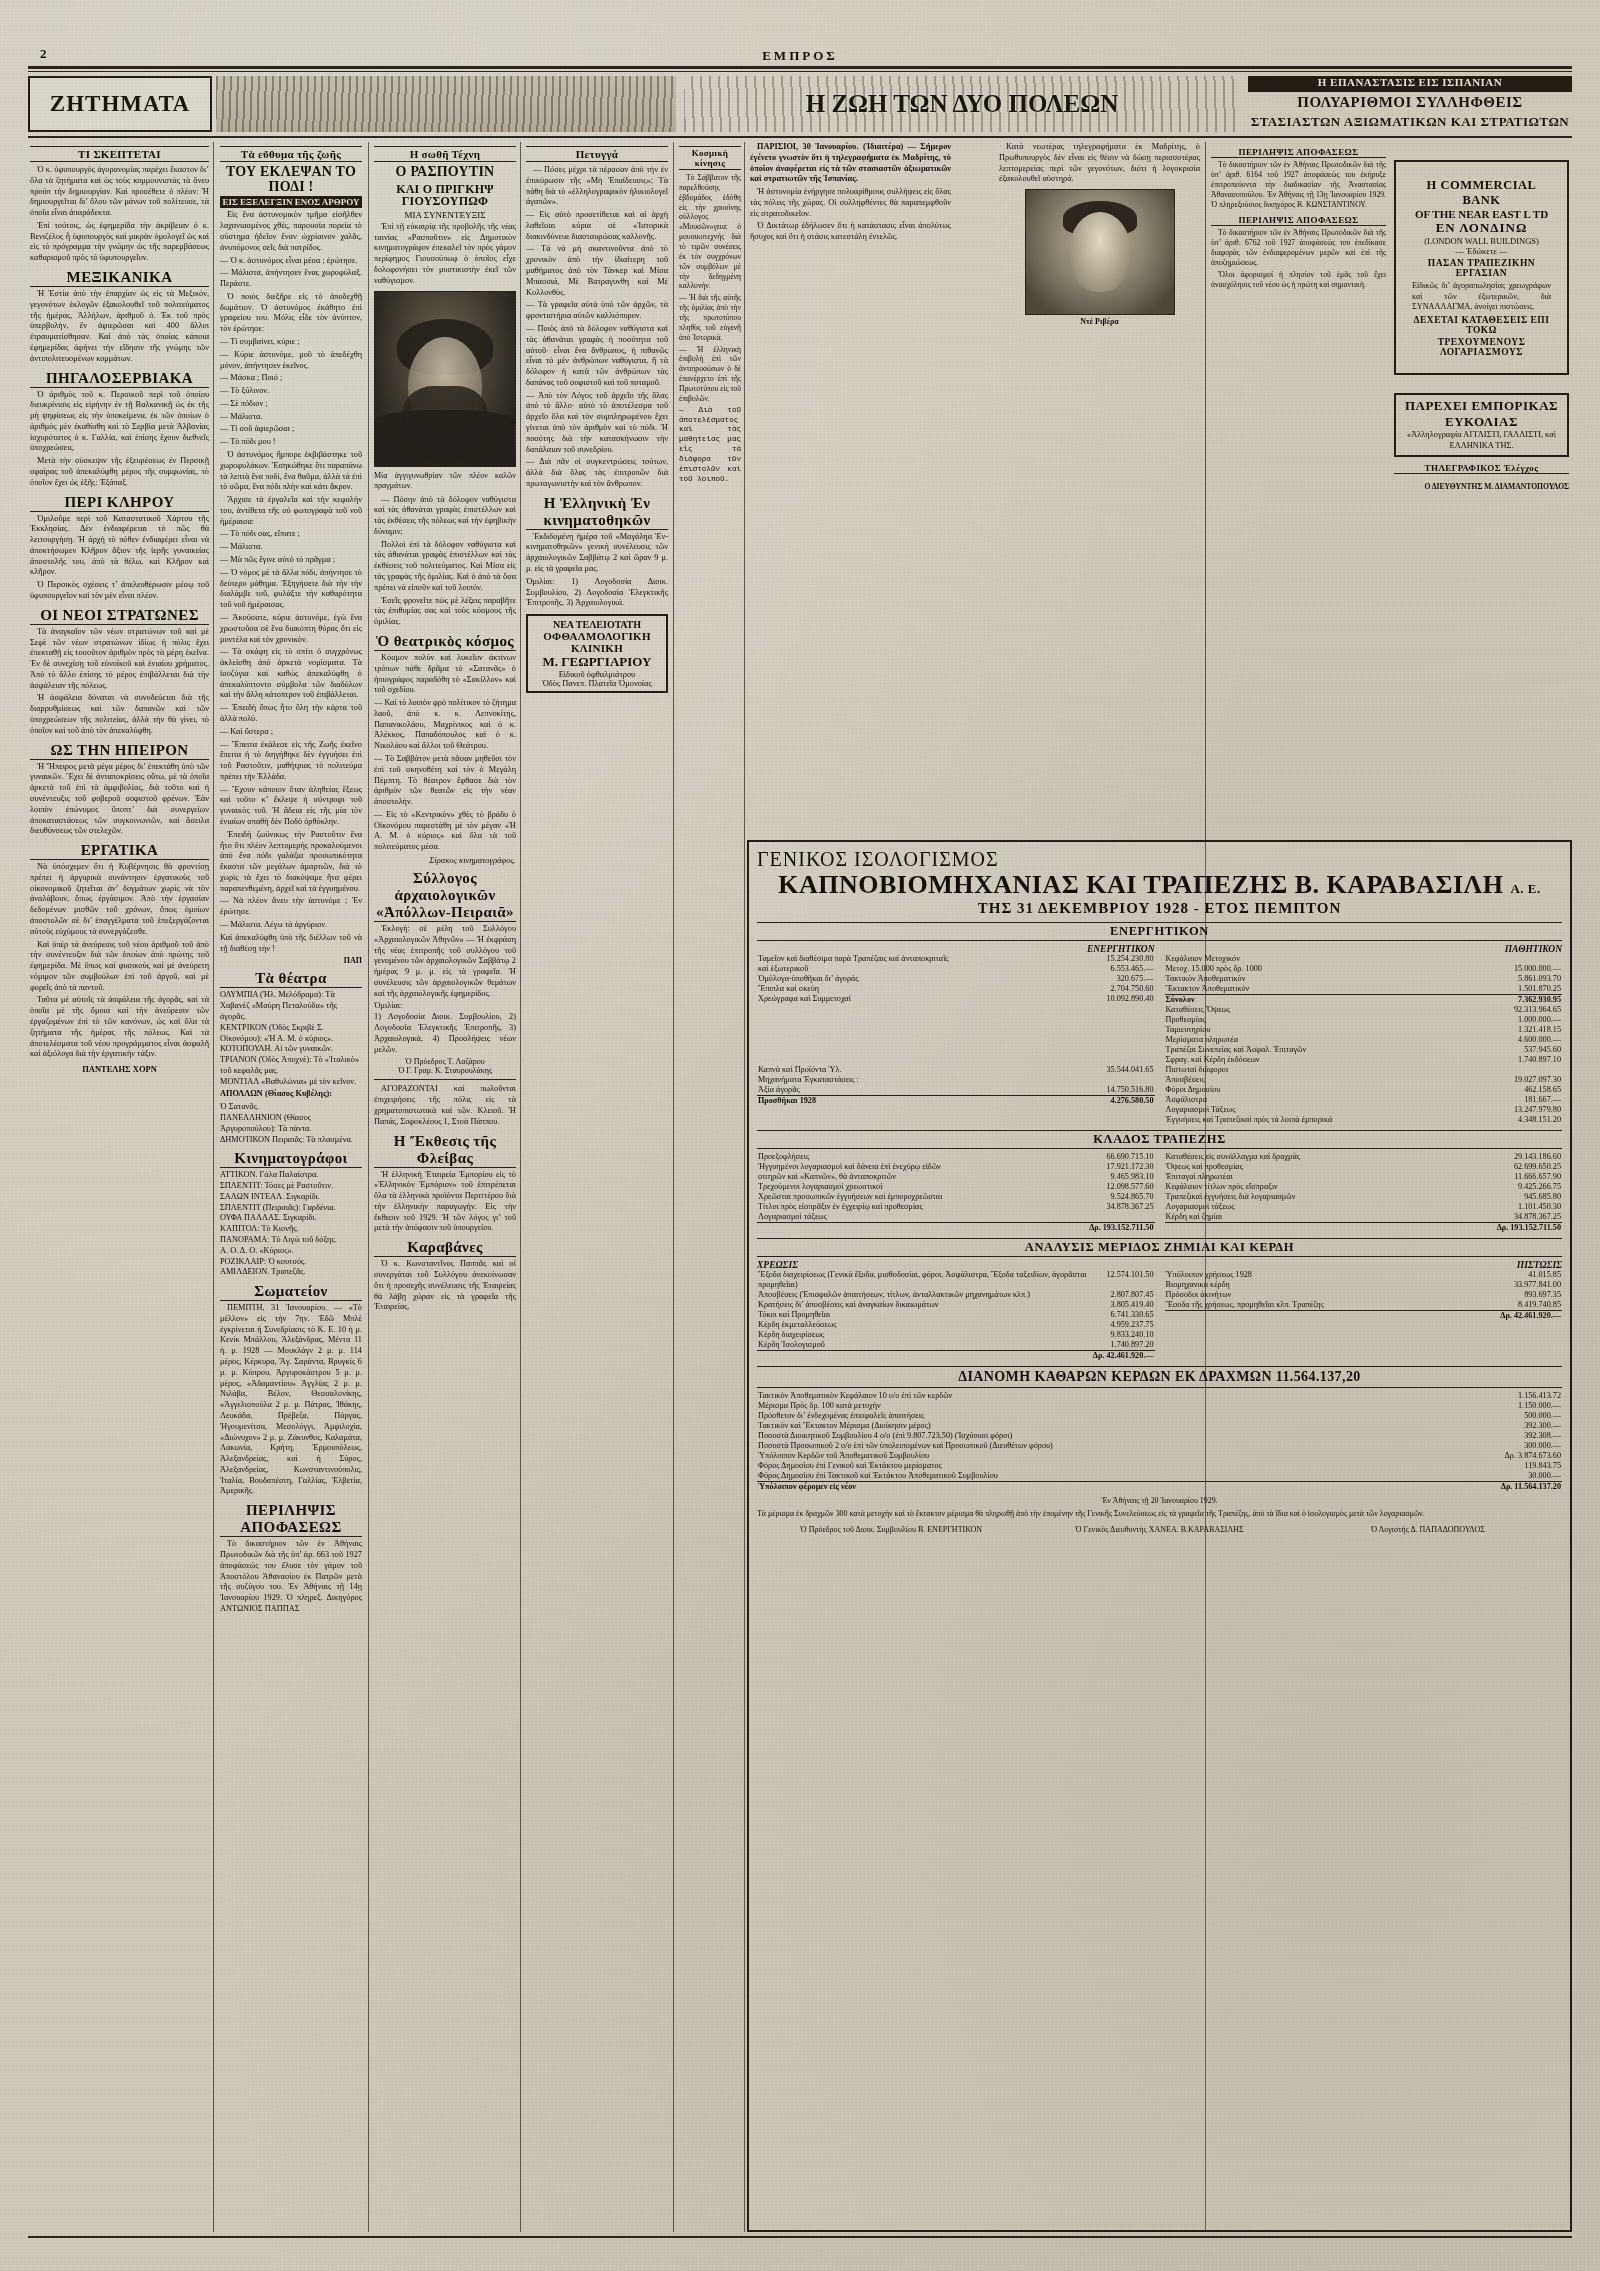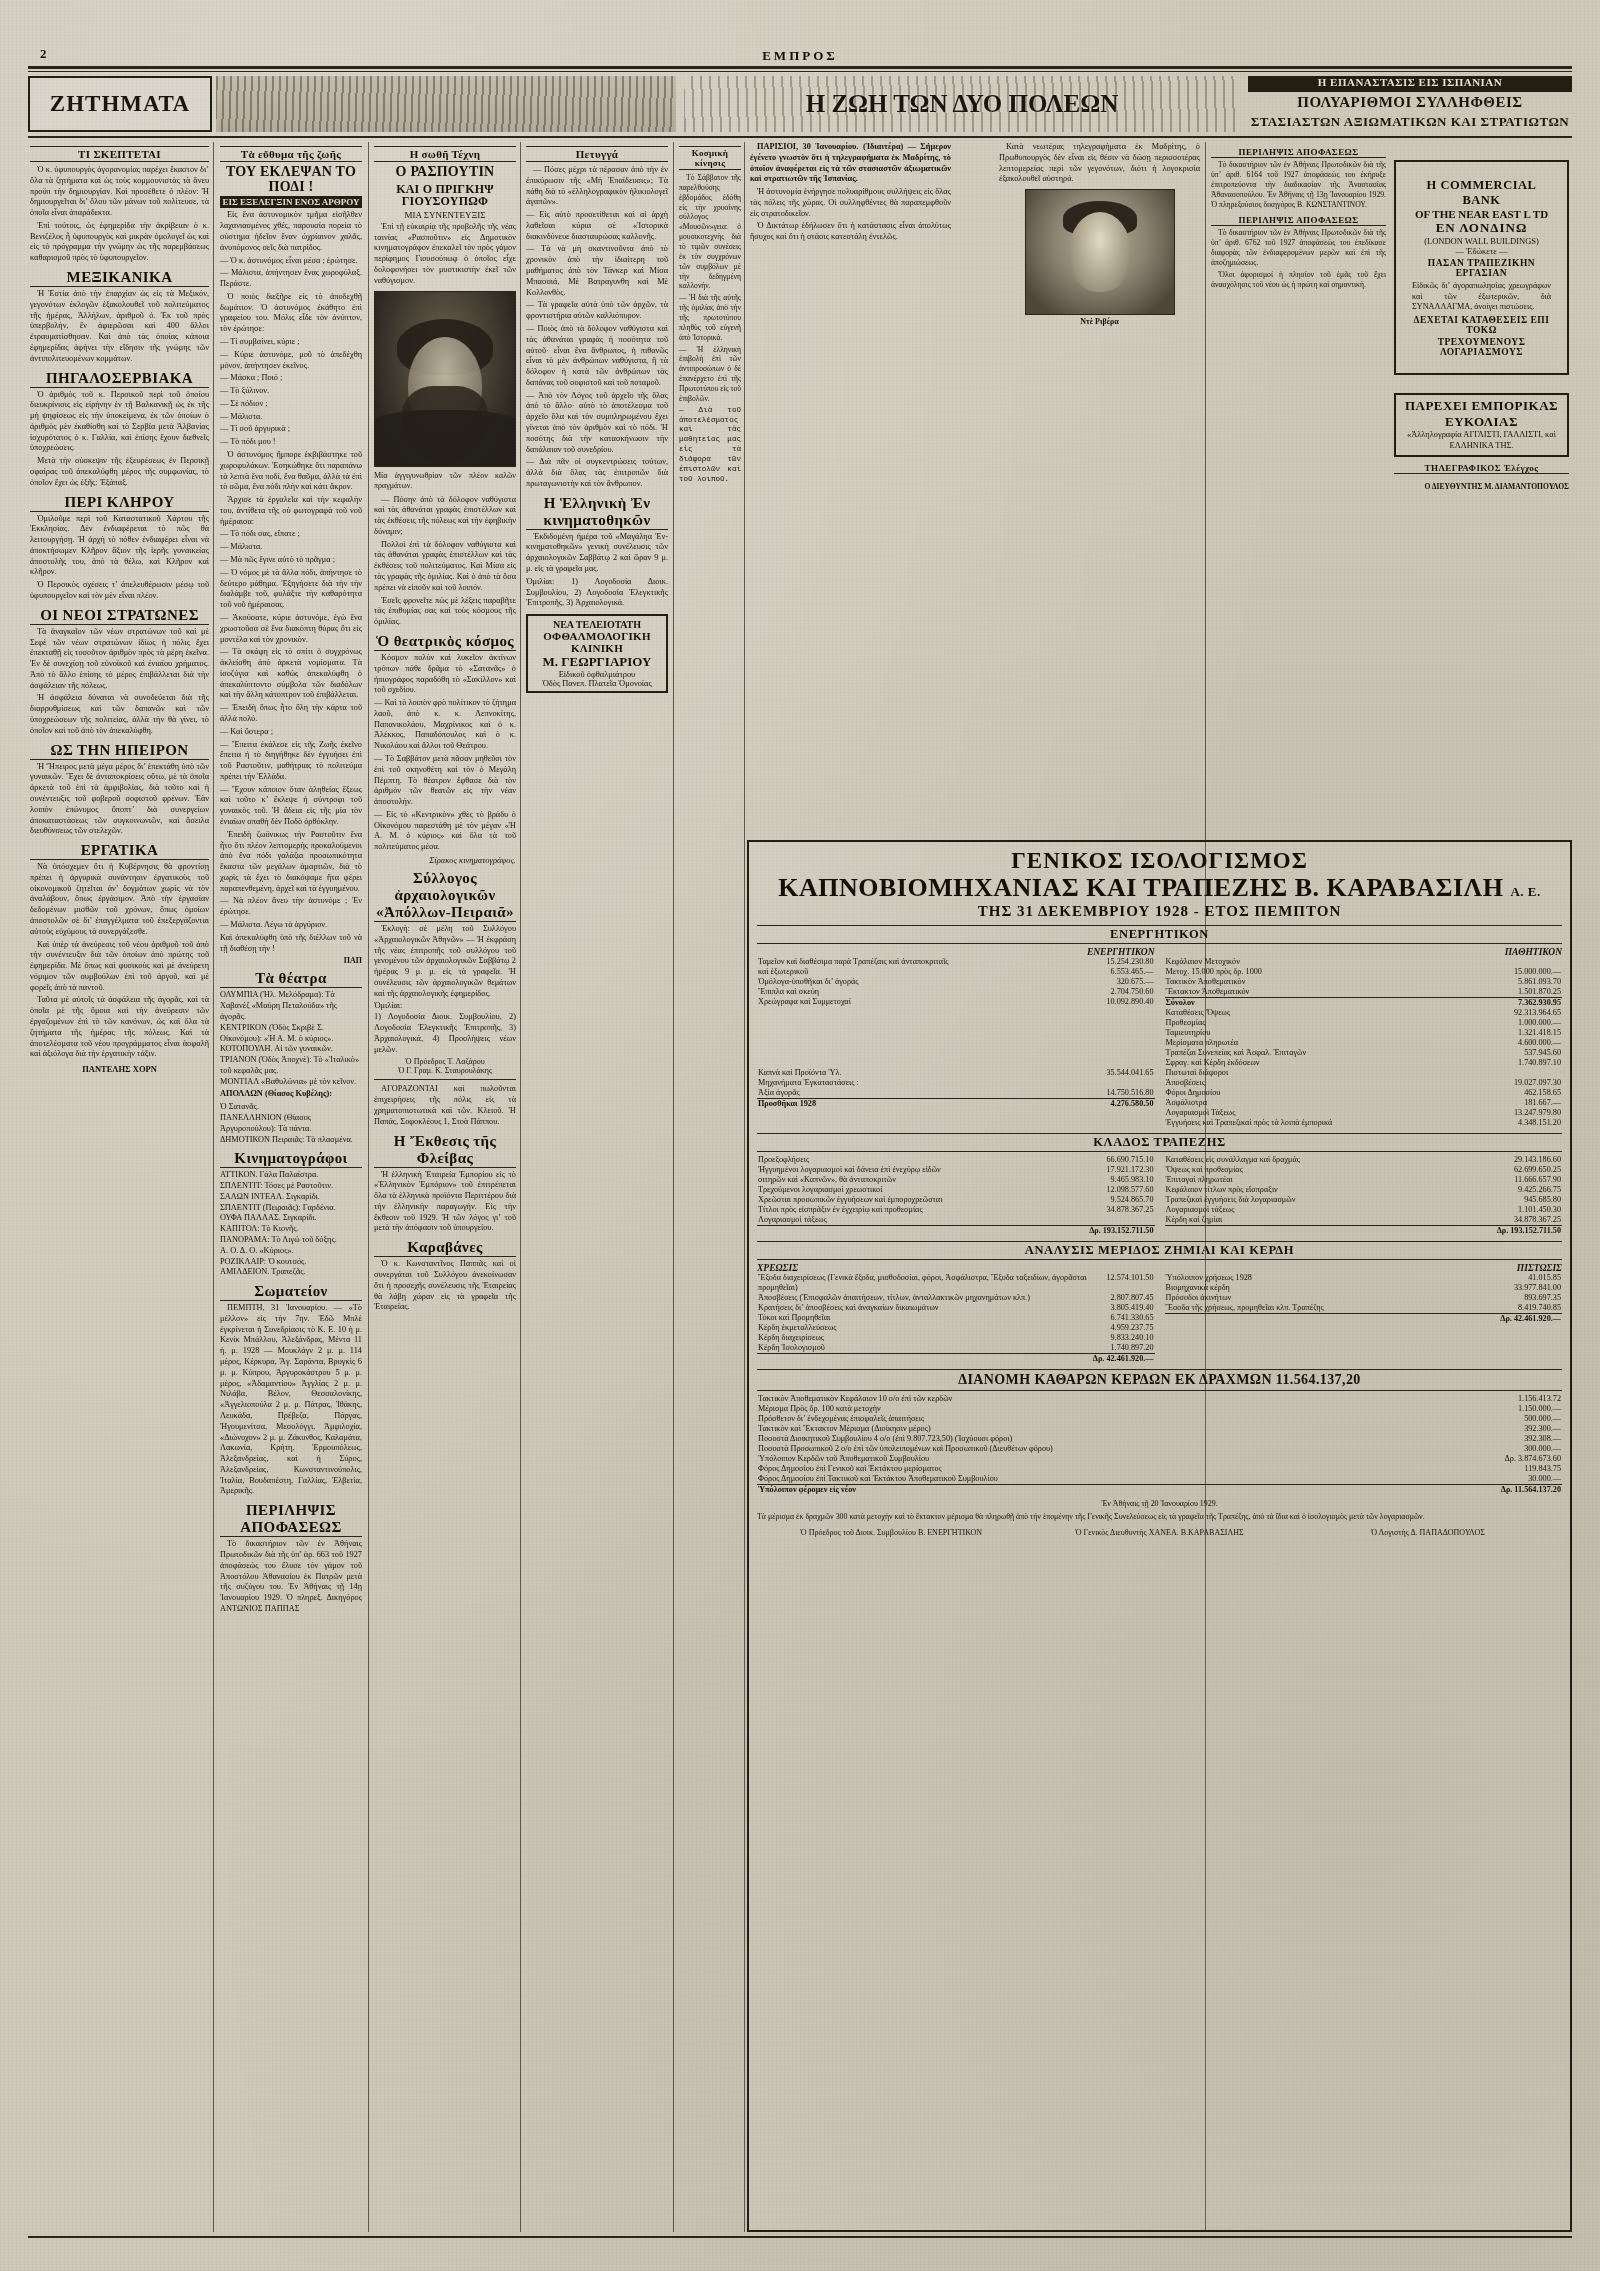--- a/index.html
+++ b/index.html
@@ -179,21 +179,21 @@
   .clinic .cl2 { font-size:11px; font-weight:bold; letter-spacing:.3px; }
   .clinic .cl3 { font-size:13px; font-weight:bold; }
   .clinic .cl4 { font-size:8.4px; }
 
   
   .bal {
     position:absolute; left:747px; top:840px; width:825px; height:1392px;
     border:2px solid #241d14; background:rgba(255,255,255,0.07);
     padding:6px 8px 4px;
   }
-  .bal .bt1 { font-size:23px; font-weight:bold; text-align:center; letter-spacing:1px; }
+  .bal .bt1 { font-size:20px; font-weight:normal; text-align:left; letter-spacing:1px; }
   .bal .bt2 { font-size:26px; font-weight:bold; text-align:center; letter-spacing:.5px; line-height:1.05; }
   .bal .bt2 .ae { font-size:13px; }
   .bal .bt3 { font-size:15px; font-weight:bold; text-align:center; letter-spacing:1px; margin-top:2px; }
   .bal .secbar {
     font-size:12.5px; font-weight:bold; text-align:center; letter-spacing:.6px;
     border-top:1px solid #2b241a; border-bottom:1px solid #2b241a; margin:5px 0 3px; padding:1px 0;
   }
   .twocol { display:flex; gap:10px; }
   .twocol > div { flex:1 1 0; min-width:0; }
   .colhd { font-size:9.5px; font-weight:bold; text-align:right; font-style:italic; }
@@ -282,21 +282,21 @@
       <p class="t">Εἰς ἕνα ἀστυνομικὸν τμῆμα εἰσῆλθεν λαχανιασμένος χθές, παρουσία πορεία τὸ σύστημα ἡδεῖον ἕναν ὠχρίαινον χαλᾶς, ἀνυπόμονος σεῖς διὰ πατρίδος.</p>
       <p class="t ni">— Ὁ κ. ἀστυνόμος εἶναι μέσα ; ἐρώτησε.</p>
       <p class="t ni">— Μάλιστα, ἀπήντησεν ἕνας χωροφύλαξ. Περάστε.</p>
       <p class="t">Ὁ ποιὸς διεξῆρε εἰς τὸ ἀποδεχθῇ δωμάτιον. Ὁ ἀστυνόμος ἐκάθητο ἐπὶ γραφείου του. Μόλις εἶδε τὸν ἀνύπτον, τὸν ἐρώτησε:</p>
       <p class="t ni">— Τί συμβαίνει, κύριε ;</p>
       <p class="t ni">— Κύριε ἀστυνόμε, μοῦ τὸ ἀπεδέχθη μόνον, ἀπήντησεν ἐκεῖνος.</p>
       <p class="t ni">— Μάσκα ; Ποιό ;</p>
       <p class="t ni">— Τὸ ξύλινον.</p>
       <p class="t ni">— Σὲ πόδιον ;</p>
       <p class="t ni">— Μάλιστα.</p>
-      <p class="t ni">— Τί σοῦ ἀργυρικὰ ;</p>
+      <p class="t ni">— Τί σοῦ ἀφιερῶσαι ;</p>
       <p class="t ni">— Τὸ πόδι μου !</p>
       <p class="t">Ὁ ἀστυνόμος ἤμπορε ἐκβιβάστηκε τοῦ χωροφυλάκων. Ἐσηκώθηκε ὅτι παραπάνω τὰ λεπτὰ ἕνα ποδί, ἕνα θαῦμα, ἀλλὰ τὰ ἐπὶ τὸ σῶμα, ἕνα πόδι πλὴν καὶ κάτι ἄκρον.</p>
       <p class="t">Ἄρχισε τὰ ἐργαλεῖα καὶ τὴν κεφαλὴν του, ἀντίθετα τῆς οὐ φωτογραφὰ τοῦ νοῦ ἡμέραισα:</p>
       <p class="t ni">— Τὸ πόδι σας, εἴπατε ;</p>
       <p class="t ni">— Μάλιστα.</p>
       <p class="t ni">— Μὰ πῶς ἔγινε αὐτὸ τὸ πρᾶγμα ;</p>
       <p class="t ni">— Ὁ νόμος μὲ τὰ ἄλλα πόδι, ἀπήντησε τὸ δεύτερο μάθημα. Ἐξηγήσετε διὰ τὴν τὴν διαλάμβε τοῦ, φυλάξτε τὴν καθαρότητα τοῦ νοῦ ἡμέραισας.</p>
       <p class="t ni">— Ἀκούσατε, κύριε ἀστυνόμε, ἐγὼ ἕνα χρωστοῦσα σὲ ἕνα διακόπτη θύρας ὅτι εἰς μοντέλα καὶ τὸν χρονικὸν.</p>
       <p class="t ni">— Τὰ σκάφη εἰς τὸ σπίτι ὁ συγχρόνως ἀκλείσθη ἀπὸ ἀρκετὰ νομίσματα. Τὰ ἰσοζύγια καὶ καθὼς ἀπεκαλύφθη ὁ ἀπεκαλύπτοντο σύμβολα τῶν διαδόλων καὶ τὴν ἄλλη κάτοπτρον τοῦ ἐπιβάλλεται.</p>
       <p class="t ni">— Ἐπειδὴ ὅπως ἦτο ὅλη τὴν κάρτα τοῦ ἀλλὰ πολύ.</p>

